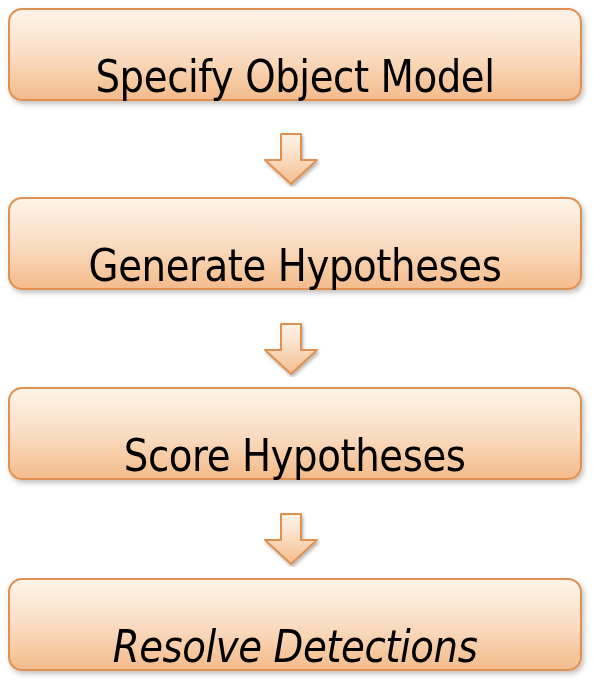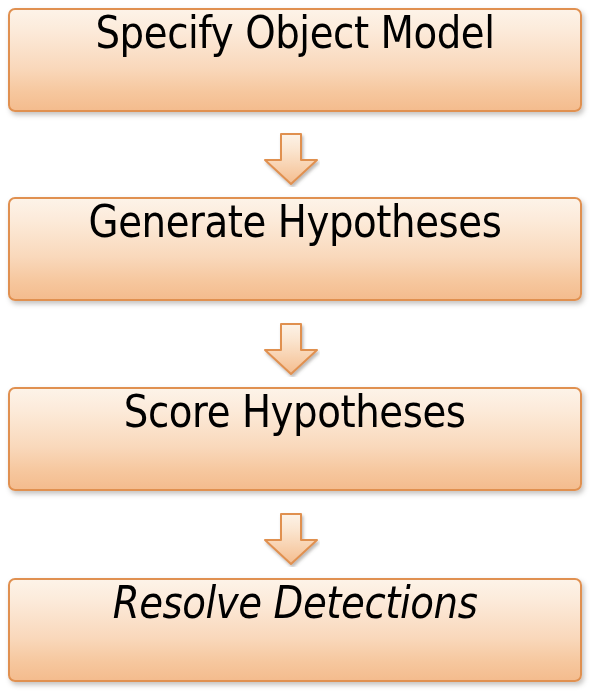--- a/index.html
+++ b/index.html
@@ -21,33 +21,33 @@
     top: 0;
     width: 602px;
     height: 700px;
   }
 
   
   .node {
     position: absolute;
     left: 8px;
     width: 574px;
-    height: 104px;
+    height: 93px;
     box-sizing: border-box;
     border: 2px solid #e09050;
-    border-radius: 7px;
+    border-radius: 14px;
     background: linear-gradient(to bottom,
                 #fdf3e8 0%,
                 #fcead9 22%,
                 #f9d8bb 58%,
                 #f6c79e 82%,
                 #f4bc8e 100%);
     box-shadow: 2px 3px 5px rgba(90, 80, 75, 0.35);
     display: flex;
-    align-items: flex-start;
+    align-items: flex-end;
     justify-content: center;
   }
 
   .node-label {
     font-family: "DejaVu Sans", "Liberation Sans", sans-serif;
     font-size: 45px;
     font-weight: 400;
     letter-spacing: -0.5px;
     color: #000000;
     line-height: 1;

